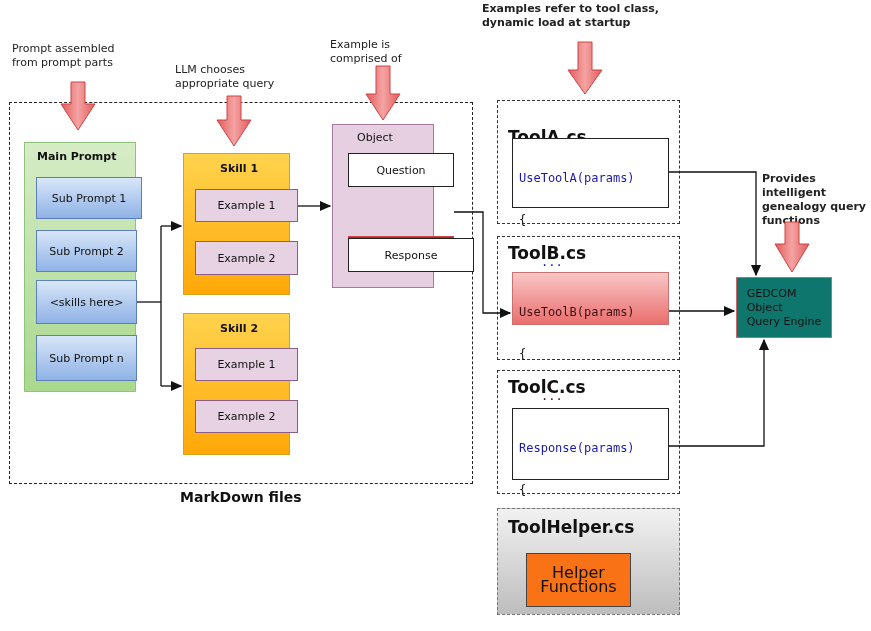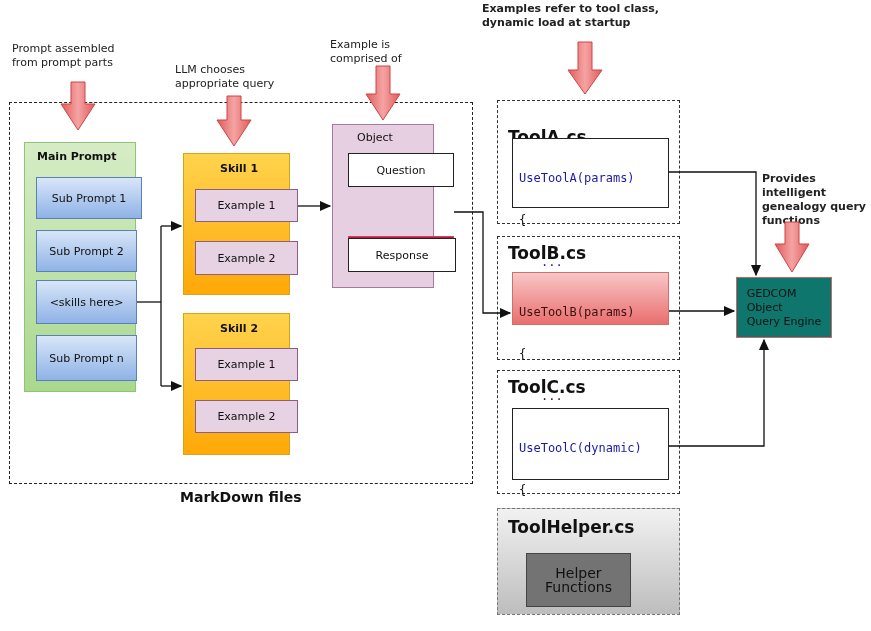--- a/index.html
+++ b/index.html
@@ -20,21 +20,21 @@
   .plain { background: #fff; border: 1.5px solid #222; font-size: 11px;
            display: flex; align-items: center; justify-content: center; }
   .toolb { background: #be185d; border: 1.5px solid #c44; color: #fff; font-size: 11px;
            display: flex; align-items: center; justify-content: center; margin-top: 40px; }
   .tool-title { font-size: 17px; font-weight: bold; color: #111; }
   .code { border: 1.5px solid #222; background: #fff; font-family: "DejaVu Sans Mono", monospace;
           font-size: 12px; color: #1a1aa8; padding: 4px 6px; line-height: 14px; white-space: pre; }
   .code.hl { background: linear-gradient(#f8c6c6, #ea6e6e); color: #3a1010; border-color: #c97070; }
   .code .brace { color: #111; }
   .helper-wrap { background: linear-gradient(#f2f2f2, #bdbdbd); border: 1.5px dashed #777; }
-  .helper-box { background: #737373; border: 1.5px solid #444; font-size: 14px; text-align: center;
+  .helper-box { background: #f97316; border: 1.5px solid #444; font-size: 16px; text-align: center;
                 display: flex; align-items: center; justify-content: center; line-height: 14px; }
   .gedcom { background: #0f766e; border: 1.5px solid #c66; font-size: 11px; text-align: left;
             display: flex; align-items: center; justify-content: center; line-height: 14px; }
   .lbl { font-size: 11px; font-weight: bold; }
   svg.overlay { position: absolute; left: 0; top: 0; pointer-events: none; }
 </style>
 </head>
 <body>
 
 <div class="abs note" style="left:12px;top:42px;width:130px;white-space:pre-line;">Prompt assembled
@@ -70,21 +70,21 @@
   <div class="abs lbl" style="left:36px;top:8px;">Skill 2</div>
 </div>
 <div class="abs ex" style="left:195px;top:348px;width:103px;height:33px;">Example 1</div>
 <div class="abs ex" style="left:195px;top:400px;width:103px;height:33px;">Example 2</div>
 
 <div class="abs example-box" style="left:332px;top:124px;width:102px;height:164px;">
   <div class="abs" style="left:24px;top:6px;font-size:11px;">Object</div>
 </div>
 <div class="abs plain" style="left:348px;top:153px;width:106px;height:34px;">Question</div>
 <div class="abs toolb" style="left:348px;top:196px;width:106px;height:34px;">Tool B</div>
-<div class="abs plain" style="left:348px;top:238px;width:108px;height:34px;">Response</div>
+<div class="abs plain" style="left:348px;top:238px;width:126px;height:34px;">Response</div>
 
 <div class="abs dash-small" style="left:497px;top:100px;width:183px;height:124px;">
   <div class="abs tool-title" style="left:10px;top:6px;margin-top:20px;">ToolA.cs</div>
 </div>
 <div class="abs code" style="left:512px;top:138px;width:157px;height:70px;">
   <div>UseToolA(params)</div>
   <div class="brace">{</div>
   <div style="padding-left:22px">...</div>
   <div class="brace">}</div>
 </div>
@@ -96,21 +96,21 @@
   <div>UseToolB(params)</div>
   <div class="brace">{</div>
   <div style="padding-left:22px">...</div>
   <div class="brace">}</div>
 </div>
 
 <div class="abs dash-small" style="left:497px;top:370px;width:183px;height:124px;">
   <div class="abs tool-title" style="left:10px;top:6px;">ToolC.cs</div>
 </div>
 <div class="abs code" style="left:512px;top:408px;width:157px;height:72px;">
-  <div>UseToolC(dynamic)</div>
+  <div>Response(params)</div>
   <div class="brace">{</div>
   <div style="padding-left:22px">...</div>
   <div class="brace">}</div>
 </div>
 
 <div class="abs helper-wrap" style="left:497px;top:508px;width:183px;height:107px;">
   <div class="abs tool-title" style="left:10px;top:8px;">ToolHelper.cs</div>
 </div>
 <div class="abs helper-box" style="left:526px;top:553px;width:105px;height:54px;white-space:pre-line;">Helper
 Functions</div>

